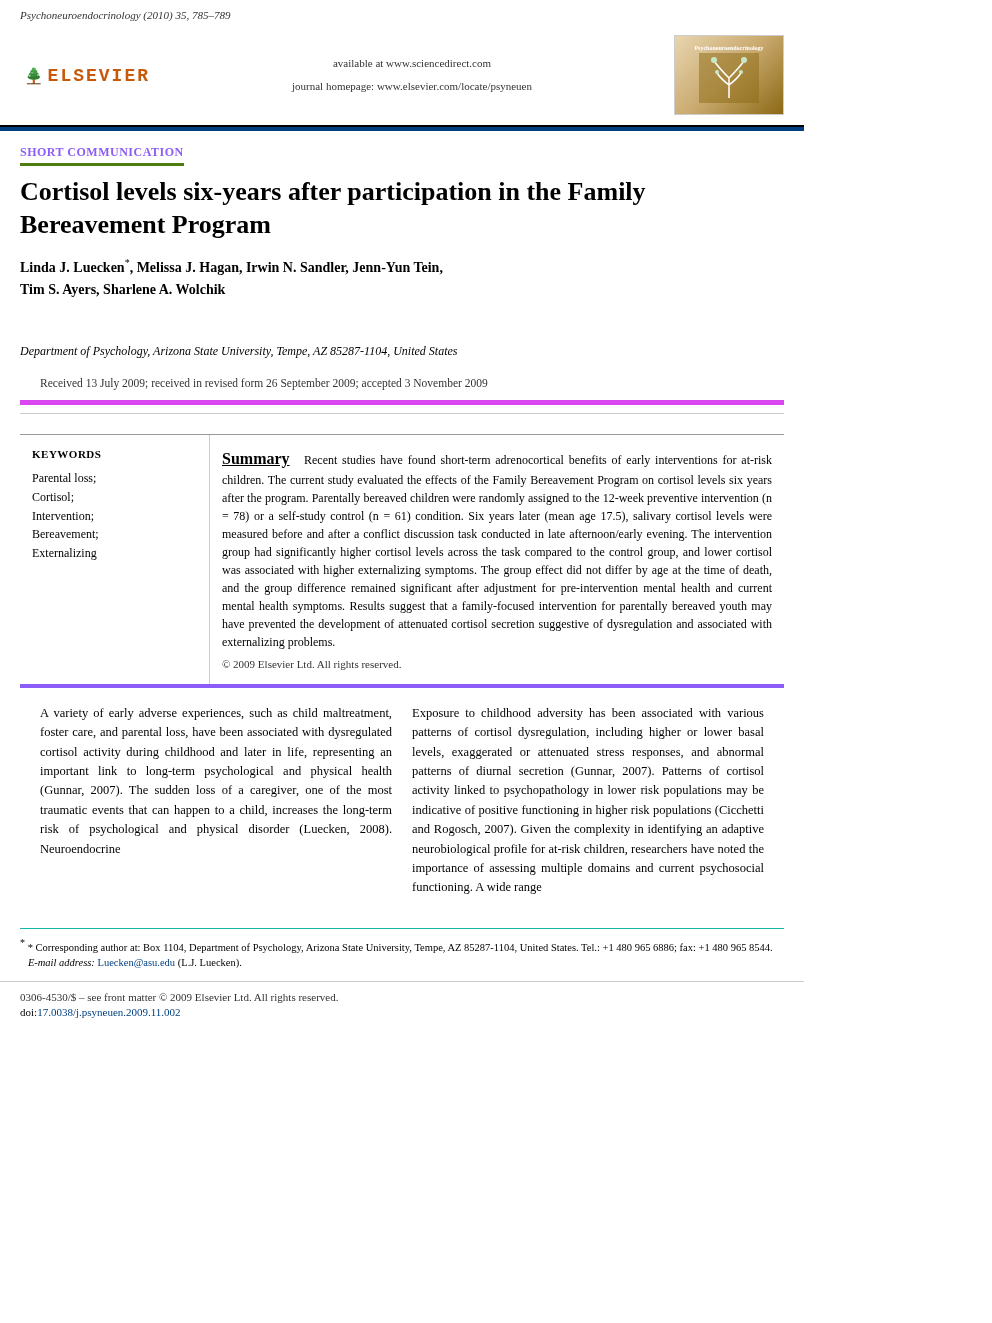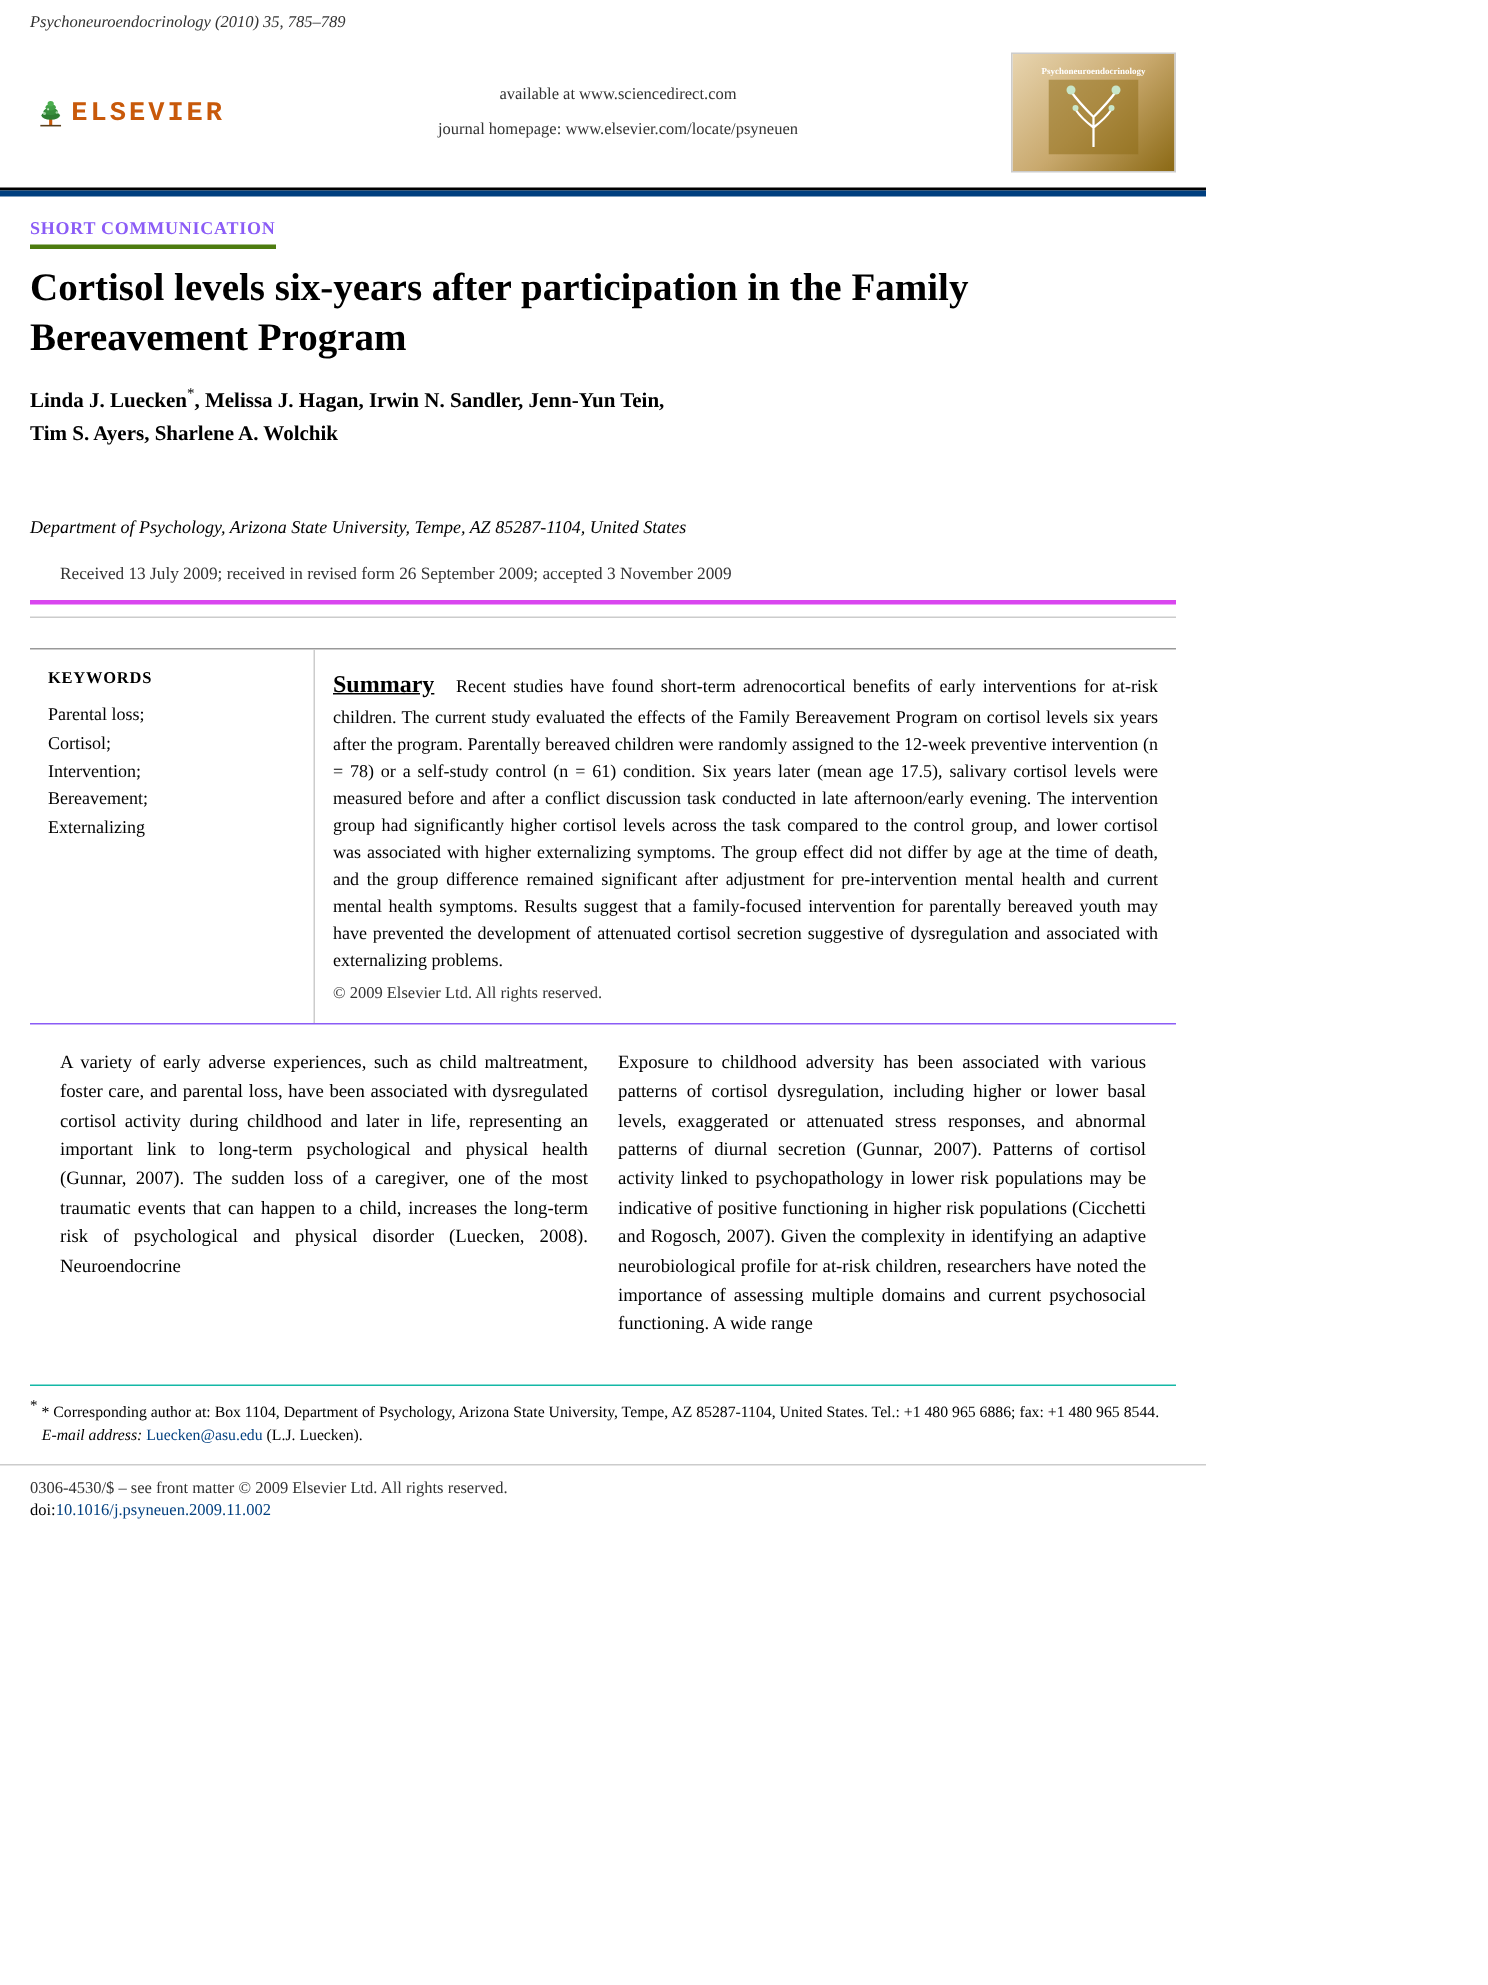--- a/index.html
+++ b/index.html
@@ -175,38 +175,38 @@
       font-size: 12px;
       color: #000;
       margin-top: 31px;
     }
 
     
     .dates {
       padding: 8px 20px;
       font-size: 11.5px;
       color: #333;
-      border-bottom: 3px solid #d946ef;
+      border-bottom: 5px solid #d946ef;
       margin: 4px 20px;
     }
 
     
     .main-content {
       padding: 12px 20px;
     }
 
     .keywords-abstract {
       display: flex;
       gap: 0;
       margin-bottom: 16px;
       border: 1px solid #ccc;
       border-left: none;
       border-right: none;
       border-top: 1px solid #999;
-      border-bottom: 1px solid #8b5cf6;
+      border-bottom: 4px solid #8b5cf6;
     }
 
     .keywords-box {
       width: 190px;
       min-width: 190px;
       padding: 12px;
       border-right: 1px solid #ccc;
     }
 
     .keywords-title {
@@ -431,17 +431,17 @@
     <p>
       &nbsp;&nbsp;&nbsp;<em>E-mail address:</em>
       <span style="color:#003f7f;">Luecken@asu.edu</span>
       <span>(L.J. Luecken).</span>
     </p>
   </div>
 
   <div class="bottom-info">
     <div>0306-4530/$ – see front matter © 2009 Elsevier Ltd. All rights reserved.</div>
     <div class="doi-line">
-      <span>doi:</span><span class="doi-link">10.1016/j.psyneuen.2009.11.002</span>
+      <span>doi:</span><span class="doi-link">17.0038/j.psyneuen.2009.11.002</span>
     </div>
   </div>
 
 </div>
 
 </body></html>

